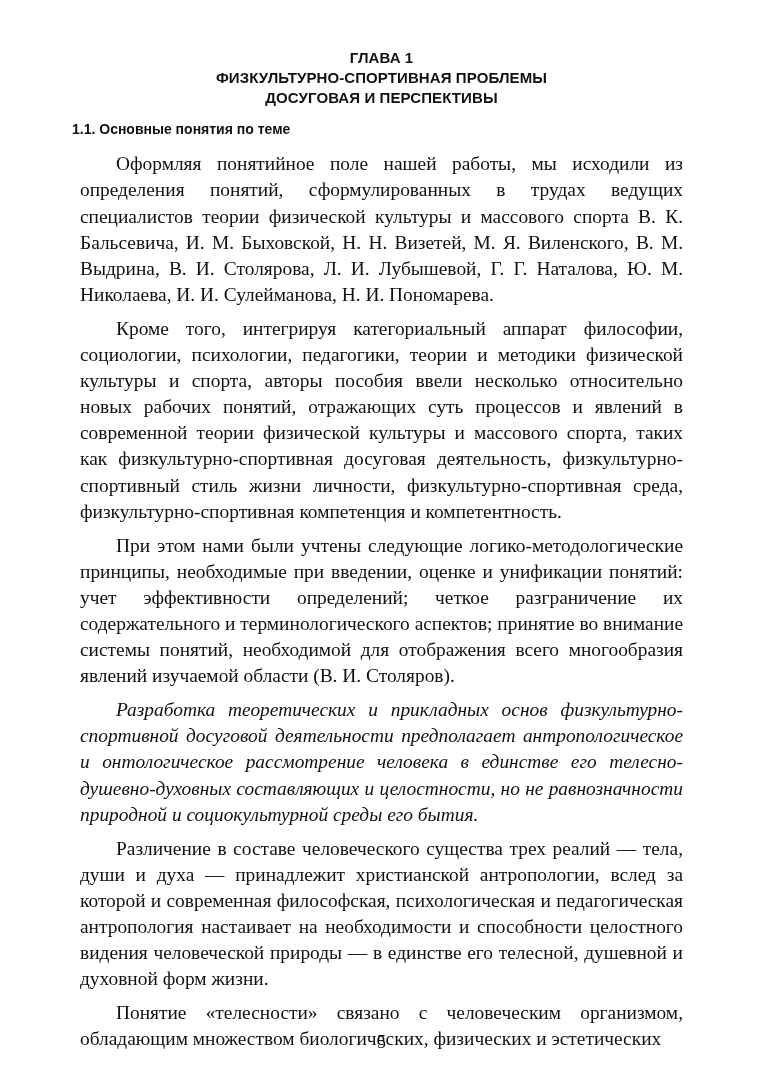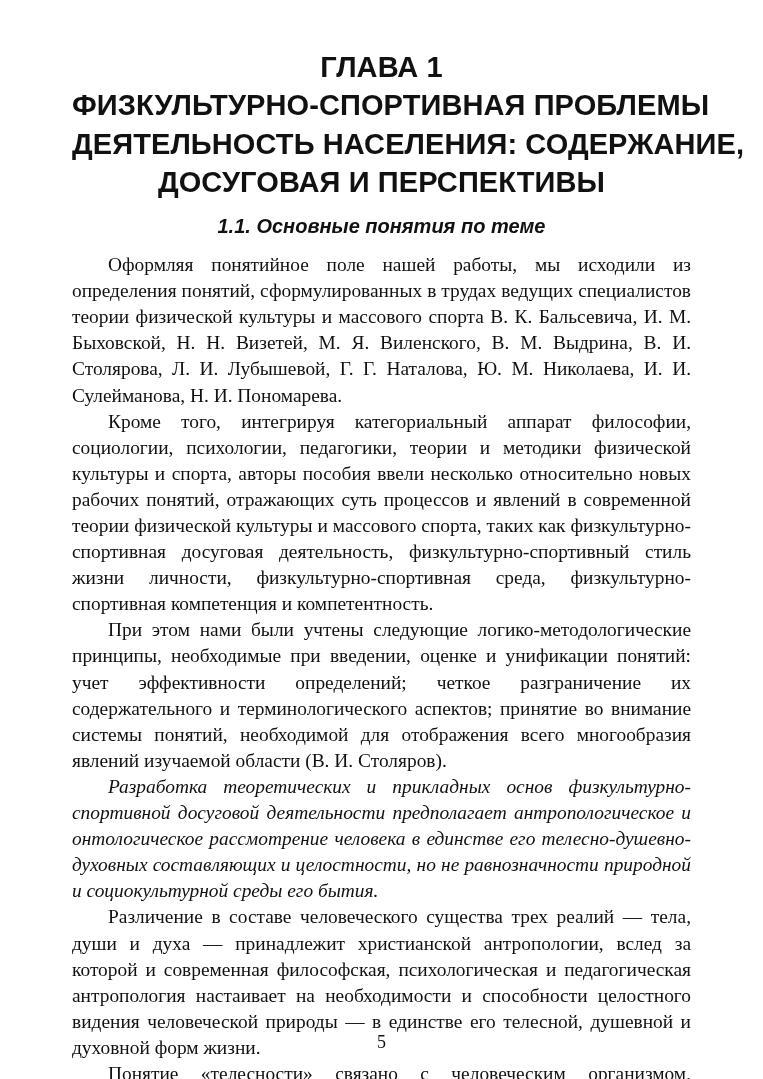--- a/index.html
+++ b/index.html
@@ -19,46 +19,45 @@
     box-sizing: border-box;
     width: 763px;
     height: 1079px;
     padding: 48px 72px 20px 72px;
     position: relative;
   }
   .chapter-heading {
     text-align: center;
     font-family: "Liberation Sans", "DejaVu Sans", sans-serif;
     font-weight: bold;
-    font-size: 29px;
+    font-size: 15px;
     line-height: 1.32;
     letter-spacing: 0.1px;
     margin: 0 0 4px 0;
   }
   .chapter-heading .line {
     display: block;
     white-space: nowrap;
   }
   .section-heading {
-    text-align: center;
+    text-align: left;
     font-family: "Liberation Sans", "DejaVu Sans", sans-serif;
     font-weight: bold;
-    font-size: 20px;
+    font-size: 14px;
     margin: 14px 0 14px 0;
-    font-style: italic;
   }
   .body-text {
     font-size: 19.4px;
     line-height: 1.345;
     text-align: justify;
     text-justify: inter-word;
     hyphens: manual;
   }
   .body-text p {
-    margin: 0;
+    margin: 8px;
     text-indent: 36px;
   }
   .body-text p.italic {
     font-style: italic;
     font-family: Liberation Serif, serif;
   }
   .page-number {
     position: absolute;
     left: 0;
     right: 0;
@@ -69,21 +68,20 @@
   }
 </style>
 </head>
 <body>
 
 <div class="page">
 
   <h1 class="chapter-heading">
     <span class="line">ГЛАВА 1</span>
     <span class="line">ФИЗКУЛЬТУРНО-СПОРТИВНАЯ ПРОБЛЕМЫ</span>
-    <span class="line">ДЕЯТЕЛЬНОСТЬ НАСЕЛЕНИЯ: СОДЕРЖАНИЕ,</span>
     <span class="line">ДОСУГОВАЯ И ПЕРСПЕКТИВЫ</span>
   </h1>
 
   <h2 class="section-heading">1.1. Основные понятия по теме</h2>
 
   <div class="body-text">
     <p>Оформляя понятийное поле нашей работы, мы исходили из определения понятий, сформулированных в трудах ведущих специалистов теории физической культуры и массового спорта В. К. Бальсевича, И. М. Быховской, Н. Н. Визетей, М. Я. Виленского, В. М. Выдрина, В. И. Столярова, Л. И. Лубышевой, Г. Г. Наталова, Ю. М. Николаева, И. И. Сулейманова, Н. И. Пономарева.</p>
     <p>Кроме того, интегрируя категориальный аппарат философии, социологии, психологии, педагогики, теории и методики физической культуры и спорта, авторы пособия ввели несколько относительно новых рабочих понятий, отражающих суть процессов и явлений в современной теории физической культуры и массового спорта, таких как физкультурно-спортивная досуговая деятельность, физкультурно-спортивный стиль жизни личности, физкультурно-спортивная среда, физкультурно-спортивная компетенция и компетентность.</p>
     <p>При этом нами были учтены следующие логико-методологические принципы, необходимые при введении, оценке и унификации понятий: учет эффективности определений; четкое разграничение их содержательного и терминологического аспектов; принятие во внимание системы понятий, необходимой для отображения всего многообразия явлений изучаемой области (В. И. Столяров).</p>
     <p class="italic">Разработка теоретических и прикладных основ физкультурно-спортивной досуговой деятельности предполагает антропологическое и онтологическое рассмотрение человека в единстве его телесно-душевно-духовных составляющих и целостности, но не равнозначности природной и социокультурной среды его бытия.</p>

